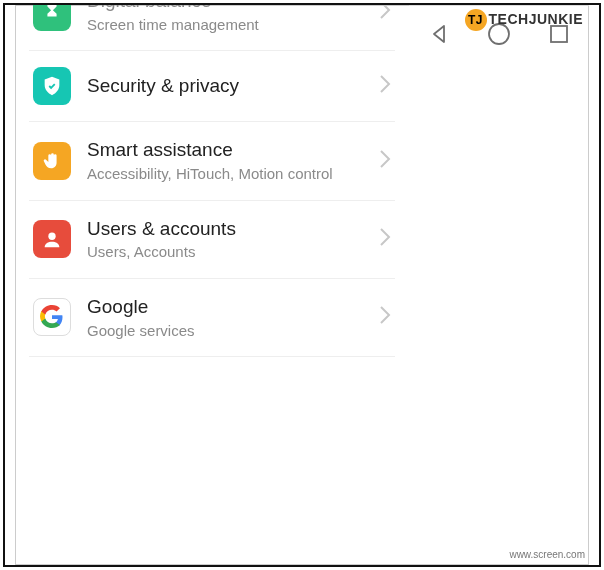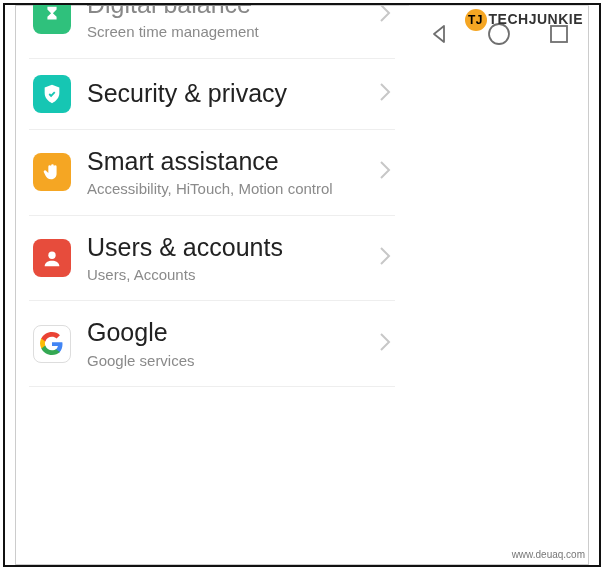--- a/index.html
+++ b/index.html
@@ -77,21 +77,21 @@
     justify-content: center;
     flex-shrink: 0;
     margin-right: 16px;
   }
   .txt {
     flex: 1 1 auto;
     min-width: 0;
     padding-right: 10px;
   }
   .title {
-    font-size: 25px;
+    font-size: 19px;
     color: #222;
     line-height: 1.25;
   }
   .sub {
     font-size: 15px;
     color: #8a8a8a;
     line-height: 1.3;
     margin-top: 2px;
   }
   .chev {
@@ -243,14 +243,14 @@
           </svg>
       </div>
       <div class="navbtn">
         <svg width="22" height="22" viewBox="0 0 22 22">
             <rect x="3" y="3" width="16" height="16" fill="none" stroke="#6f6f6f" stroke-width="1.8"></rect>
           </svg>
       </div>
     </div>
   </div>
 
-  <div class="watermark-bottom">www.deuaq.com</div>
+  <div class="watermark-bottom">www.screen.com</div>
 </div>
 
 </body></html>

